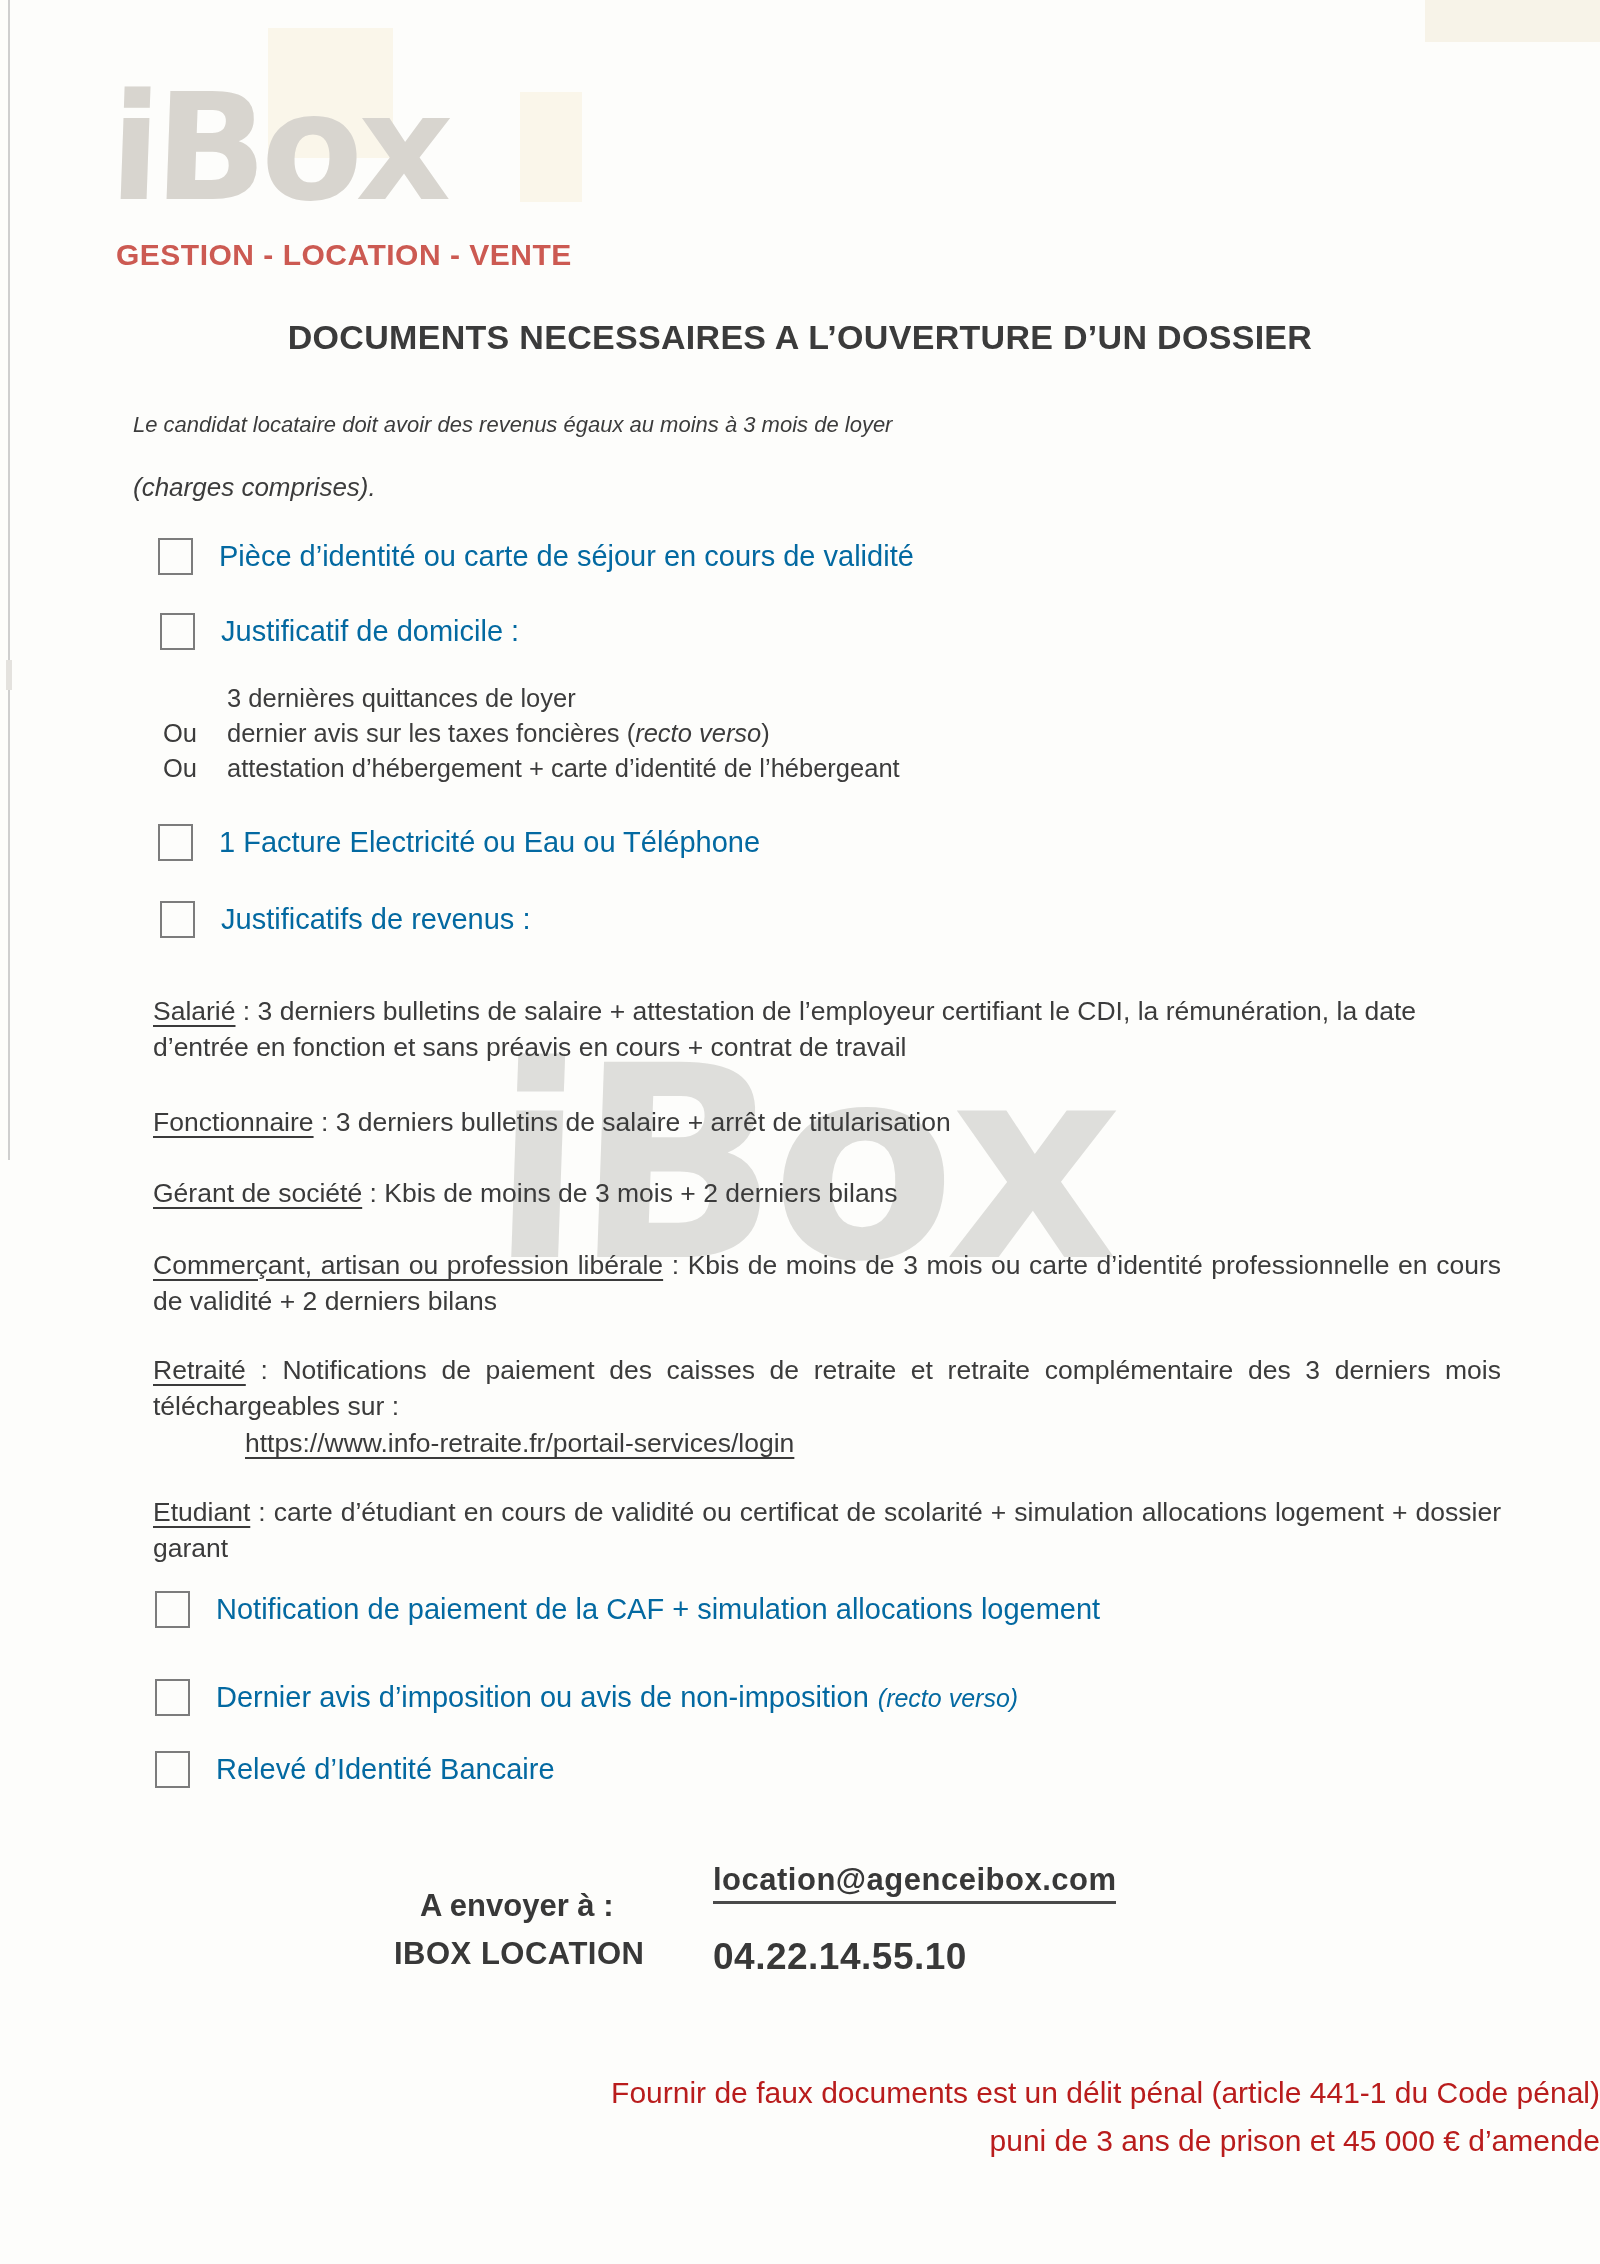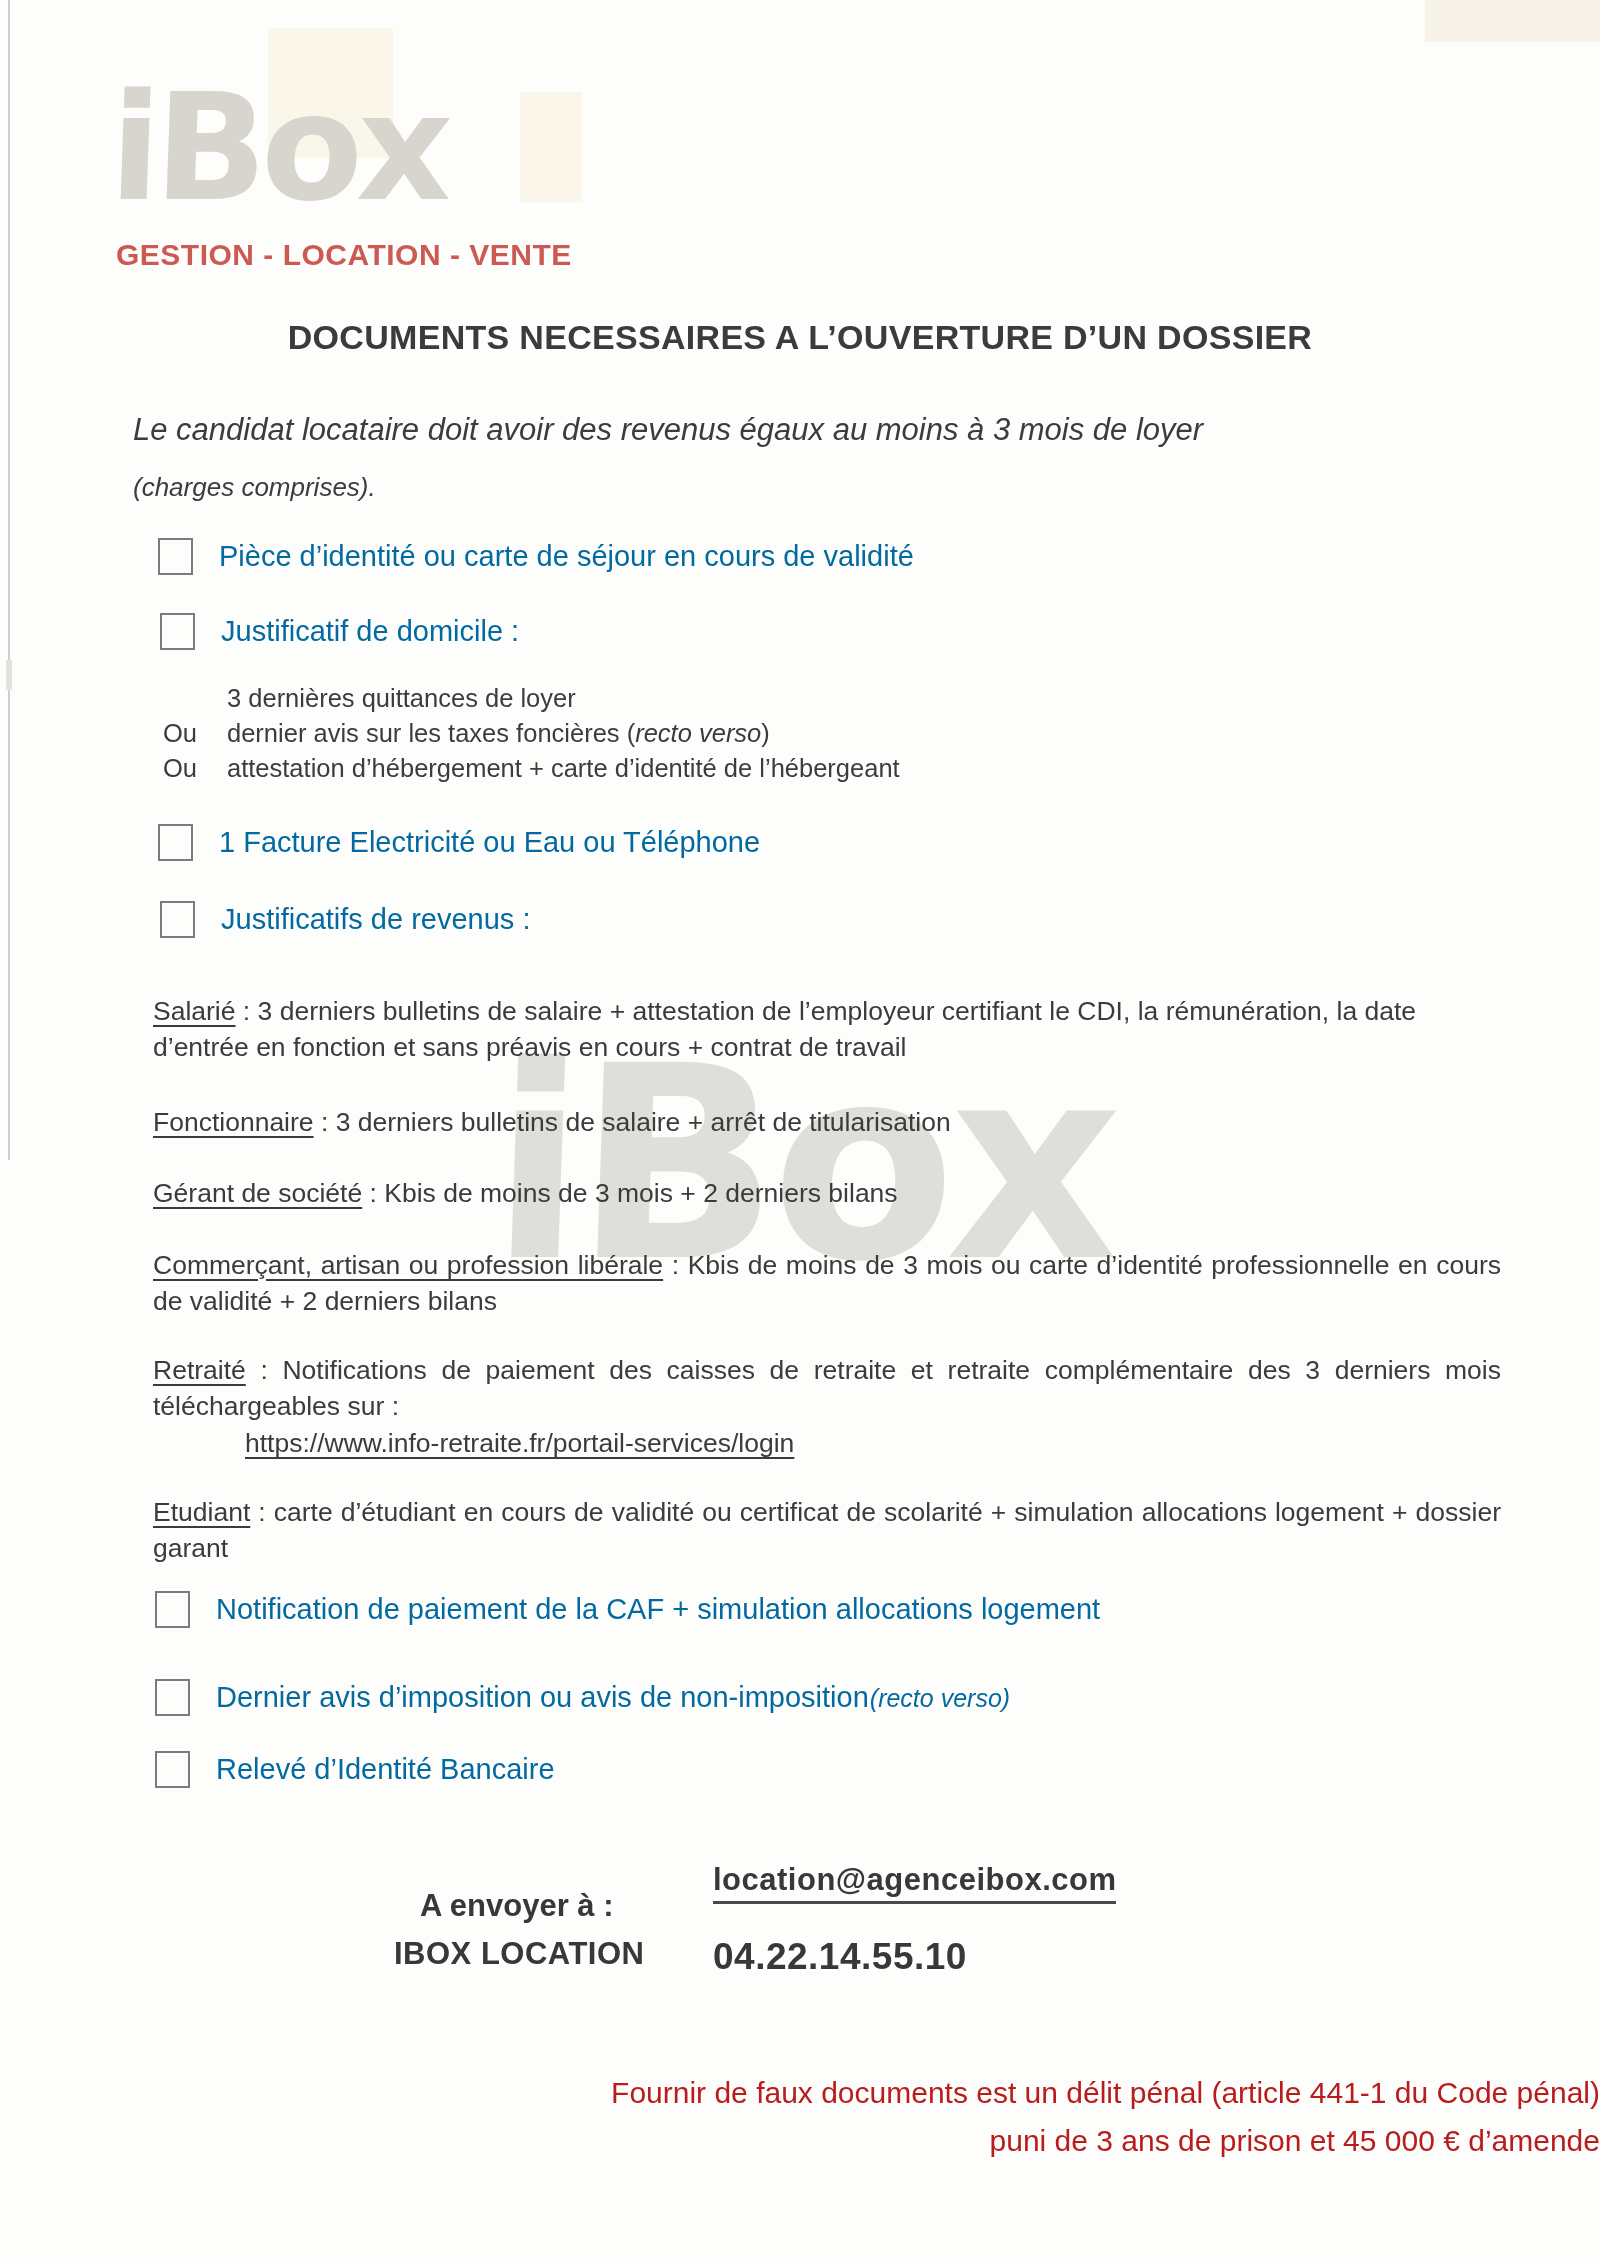--- a/index.html
+++ b/index.html
@@ -29,27 +29,27 @@
     transform:skewX(-2deg);
   }
   .tagline{
     position:absolute;left:116px;top:238px;
     font-size:30px;font-weight:bold;color:#cc5a52;letter-spacing:0.5px;
   }
   .doc-title{
     position:absolute;left:0;right:0;top:318px;text-align:center;
     font-size:34px;font-weight:bold;color:#3b3b3b;letter-spacing:0.3px;
   }
-  .intro1{position:absolute;left:133px;top:412px;font-size:31px;font-style:italic;}
+  .intro1{position:absolute;left:133px;top:412px;font-size:22px;font-style:italic;}
   .intro2{position:absolute;left:133px;top:472px;font-size:26px;font-style:italic;}
   
   .check-row{position:absolute;display:flex;align-items:center;gap:26px;}
   .cb{width:31px;height:33px;border:2px solid #7c7c7c;background:transparent;flex:none;}
   .cb-label{font-size:29px;color:#0369a1;white-space:nowrap;}
-  .cb-note{font-size:25px;font-style:italic;margin-left:1px;}
+  .cb-note{font-size:25px;font-style:italic;margin-left:9px;}
   
   .options{position:absolute;left:163px;top:681px;font-size:25.5px;line-height:35px;}
   .opt-row{display:flex;}
   .opt-prefix{width:64px;flex:none;}
   .opt-text{}
   .opt-italic{font-style:italic;}
   
   .para{position:absolute;left:153px;width:1348px;font-size:26.5px;line-height:36px;color:#3b3b3b;}
   .para.just{text-align:justify;text-align-last:left;}
   .lead{text-decoration:underline;text-underline-offset:5px;text-decoration-thickness:2px;}

